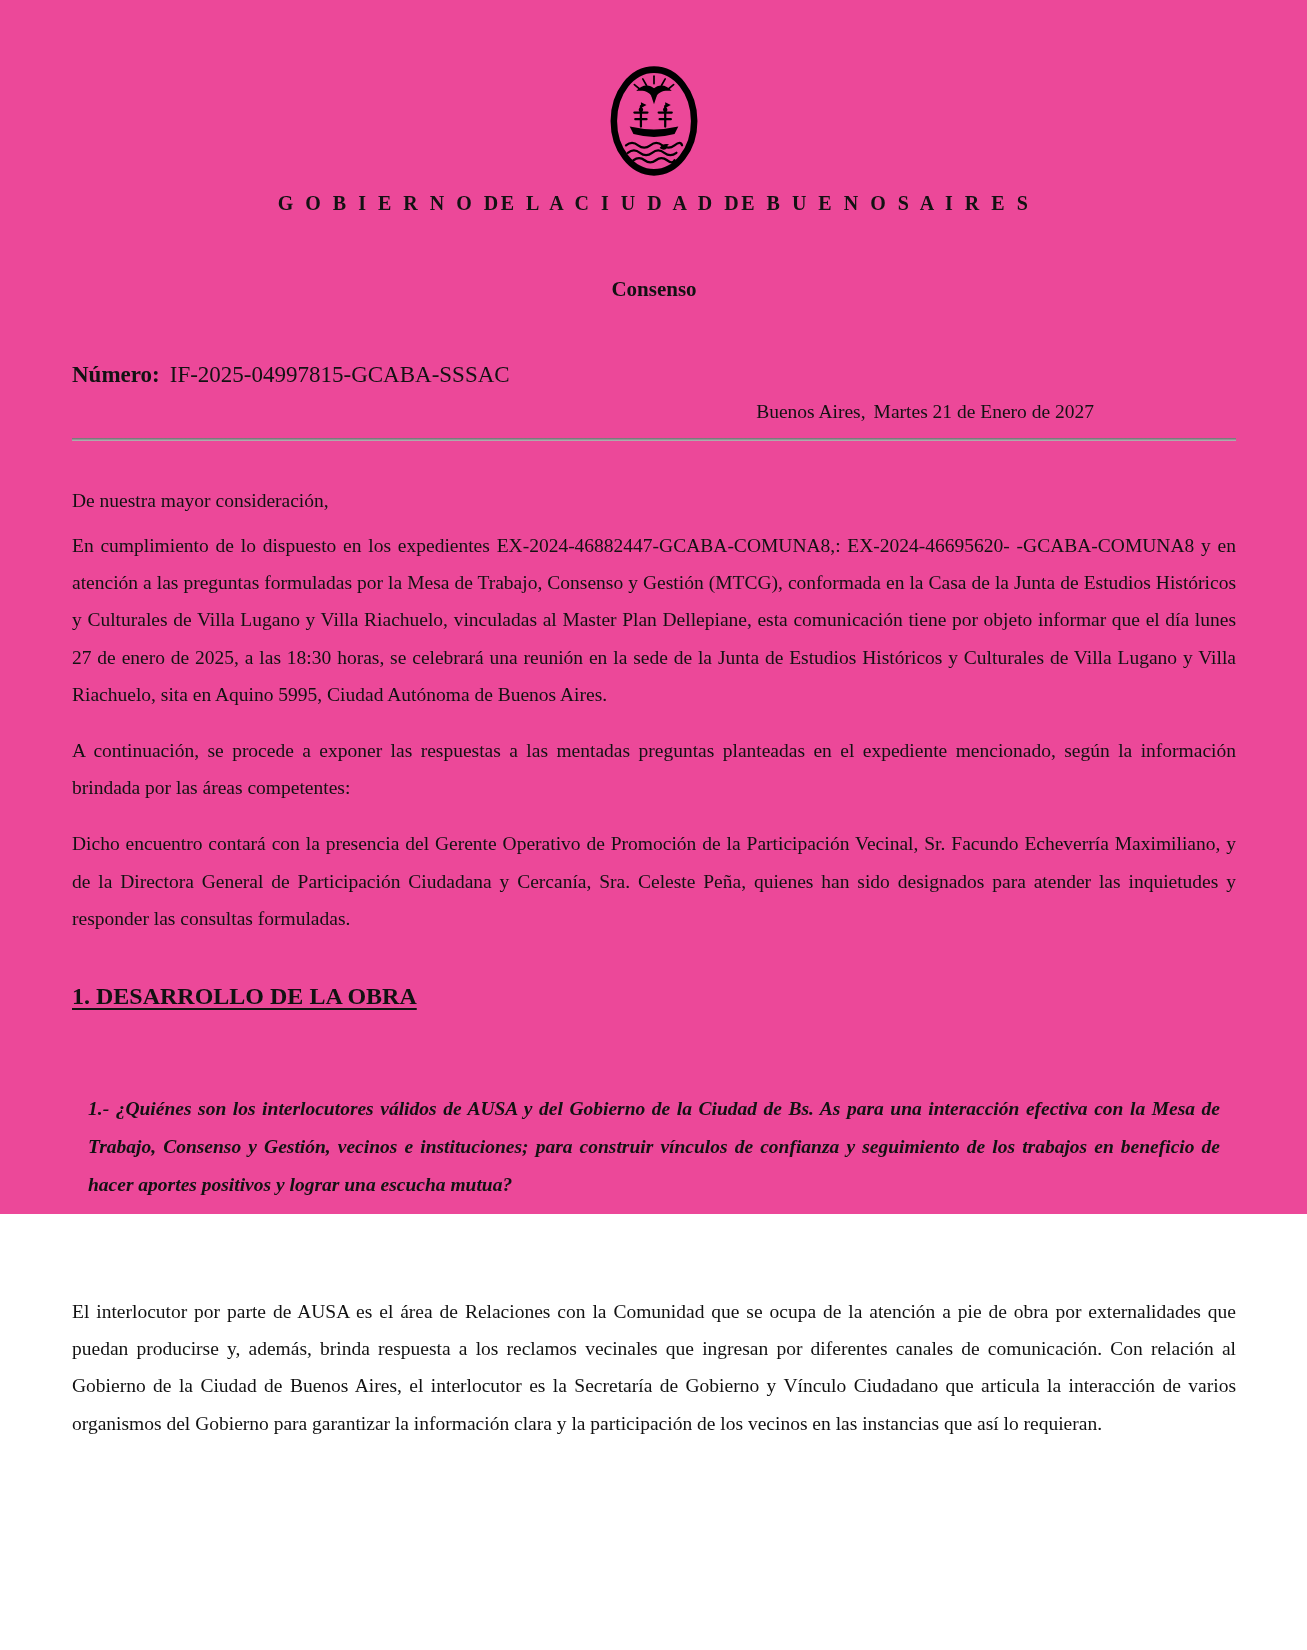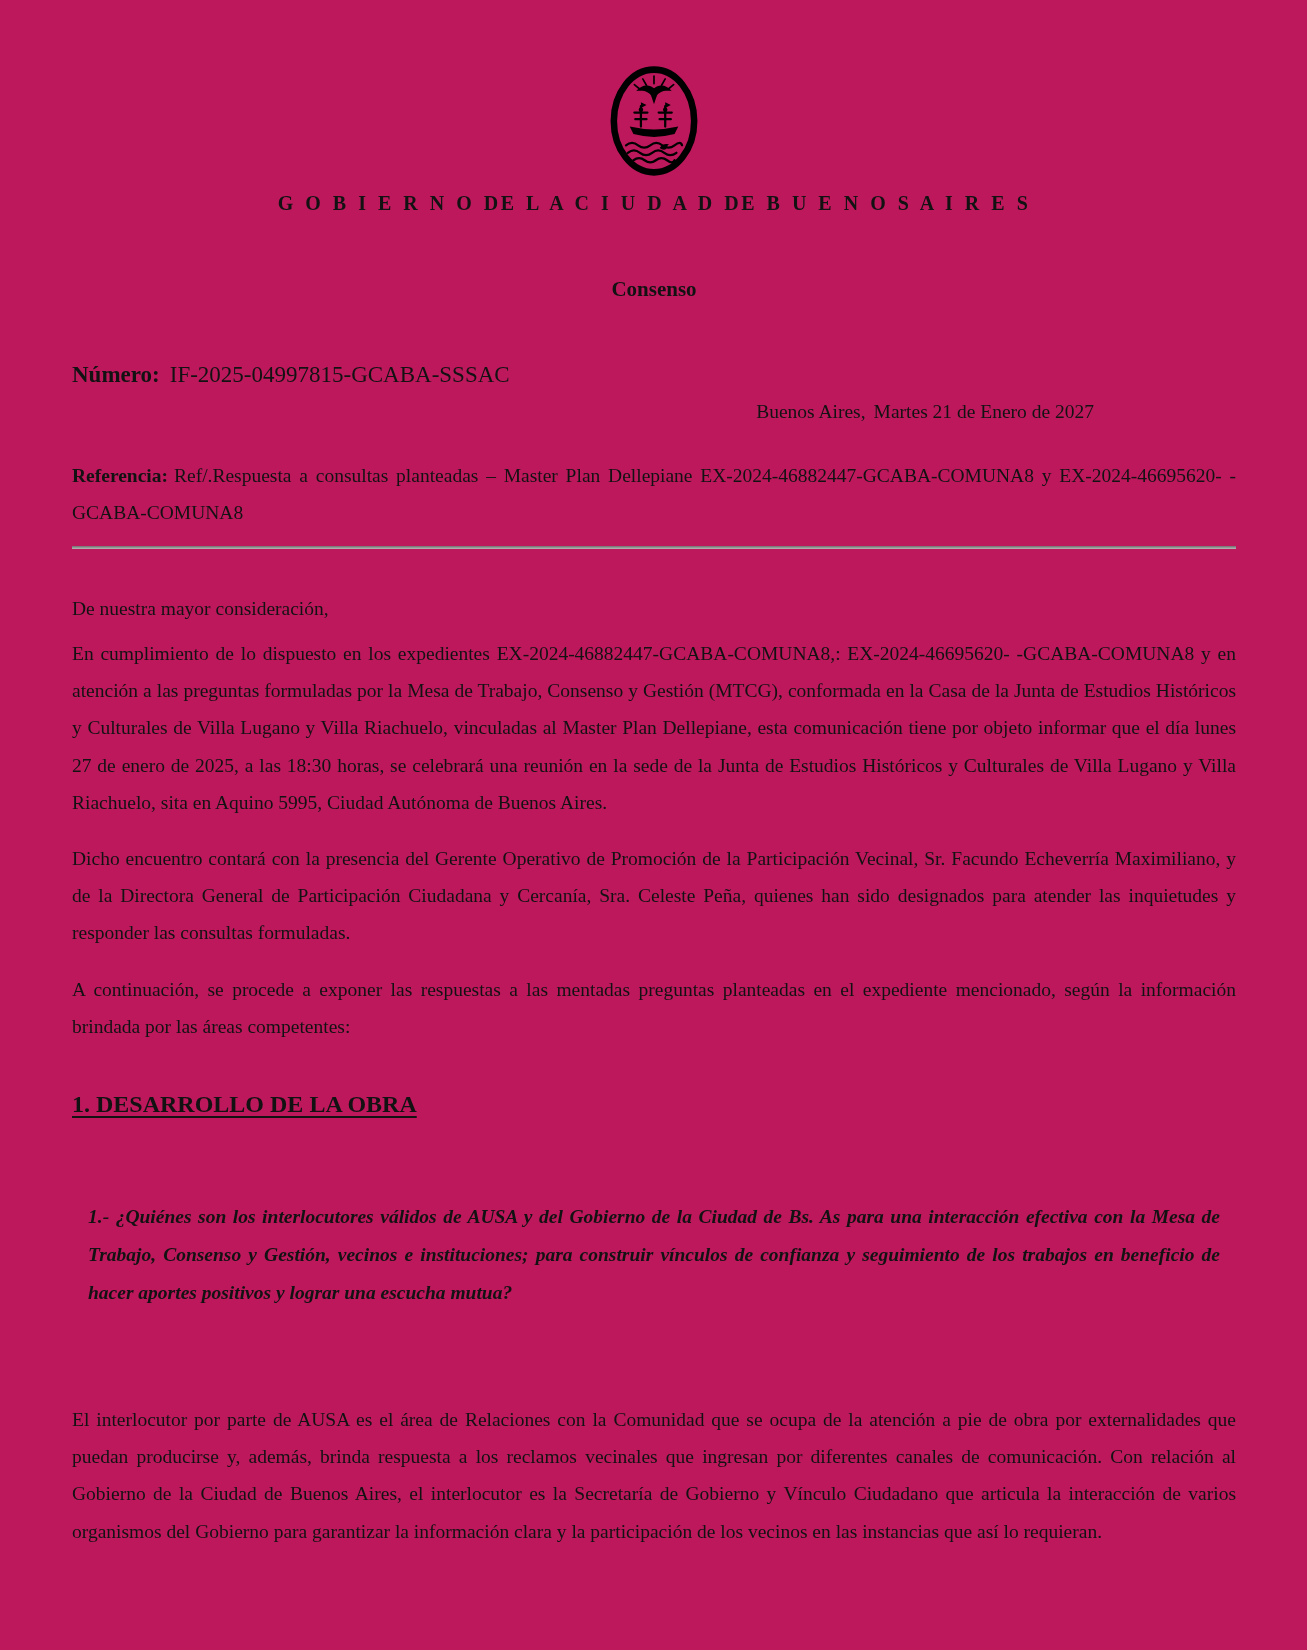--- a/index.html
+++ b/index.html
@@ -3,21 +3,21 @@
 <meta charset="utf-8">
 <style>
   html,body{margin:0;padding:0;background:#ffffff;}
   body{
     width:1307px;height:1650px;
     font-family:"Liberation Serif","DejaVu Serif",serif;
     color:#121212;
     -webkit-font-smoothing:antialiased;
     overflow:hidden;
   }
-  .page{width:1307px;height:1650px;position:relative;background:#be185d;}
+  .page{width:1307px;height:1214px;position:relative;background:#ec4899;}
   .content{padding:0 71px 0 72px;}
 
   .seal-wrap{display:flex;justify-content:center;padding-top:64px;}
   .gov-line{
     text-align:center;
     font-weight:bold;
     font-size:20px;
     letter-spacing:2.5px;
     word-spacing:2px;
     margin-top:14px;
@@ -142,33 +142,30 @@
     <div class="doc-type">Consenso</div>
 
     <div class="number-line">
       <span class="lbl">Número:</span><span>IF-2025-04997815-GCABA-SSSAC</span>
     </div>
 
     <div class="date-line">
       <span class="place">Buenos Aires,</span><span>Martes 21 de Enero de 2027</span>
     </div>
 
-    <div class="reference">
-      <span class="lbl">Referencia:</span><span>Ref/.Respuesta a consultas planteadas – Master Plan Dellepiane EX-2024-46882447-GCABA-COMUNA8 y EX-2024-46695620- -GCABA-COMUNA8</span>
-    </div>
 
     <hr class="rule">
 
     <div class="salutation">De nuestra mayor consideración,</div>
 
     <p class="body-par first-par">En cumplimiento de lo dispuesto en los expedientes EX-2024-46882447-GCABA-COMUNA8,: EX-2024-46695620- -GCABA-COMUNA8 y en atención a las preguntas formuladas por la Mesa de Trabajo, Consenso y Gestión (MTCG), conformada en la Casa de la Junta de Estudios Históricos y Culturales de Villa Lugano y Villa Riachuelo, vinculadas al Master Plan Dellepiane, esta comunicación tiene por objeto informar que el día lunes 27 de enero de 2025, a las 18:30 horas, se celebrará una reunión en la sede de la Junta de Estudios Históricos y Culturales de Villa Lugano y Villa Riachuelo, sita en Aquino 5995, Ciudad Autónoma de Buenos Aires.</p>
 
+    <p class="body-par">A continuación, se procede a exponer las respuestas a las mentadas preguntas planteadas en el expediente mencionado, según la información brindada por las áreas competentes:</p>
+
     <p class="body-par">Dicho encuentro contará con la presencia del Gerente Operativo de Promoción de la Participación Vecinal, Sr. Facundo Echeverría Maximiliano, y de la Directora General de Participación Ciudadana y Cercanía, Sra. Celeste Peña, quienes han sido designados para atender las inquietudes y responder las consultas formuladas.</p>
-
-    <p class="body-par">A continuación, se procede a exponer las respuestas a las mentadas preguntas planteadas en el expediente mencionado, según la información brindada por las áreas competentes:</p>
 
     <div class="section-heading">1. DESARROLLO DE LA OBRA</div>
 
     <p class="body-par question">1.- ¿Quiénes son los interlocutores válidos de AUSA y del Gobierno de la Ciudad de Bs. As para una interacción efectiva con la Mesa de Trabajo, Consenso y Gestión, vecinos e instituciones; para construir vínculos de confianza y seguimiento de los trabajos en beneficio de hacer aportes positivos y lograr una escucha mutua?</p>
 
     <p class="body-par answer">El interlocutor por parte de AUSA es el área de Relaciones con la Comunidad que se ocupa de la atención a pie de obra por externalidades que puedan producirse y, además, brinda respuesta a los reclamos vecinales que ingresan por diferentes canales de comunicación. Con relación al Gobierno de la Ciudad de Buenos Aires, el interlocutor es la Secretaría de Gobierno y Vínculo Ciudadano que articula la interacción de varios organismos del Gobierno para garantizar la información clara y la participación de los vecinos en las instancias que así lo requieran.</p>
 
   </div>
 </div>
 

